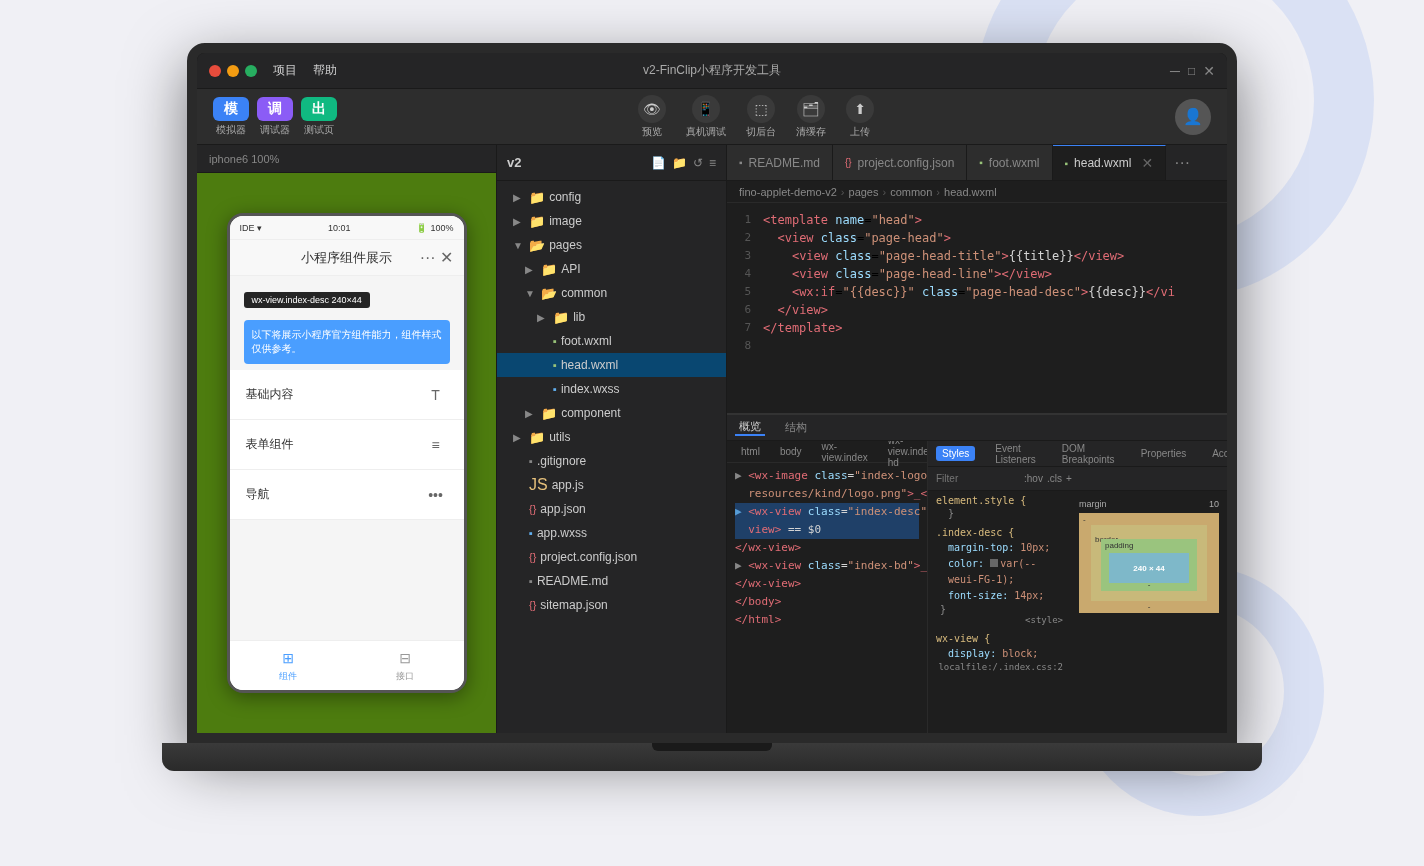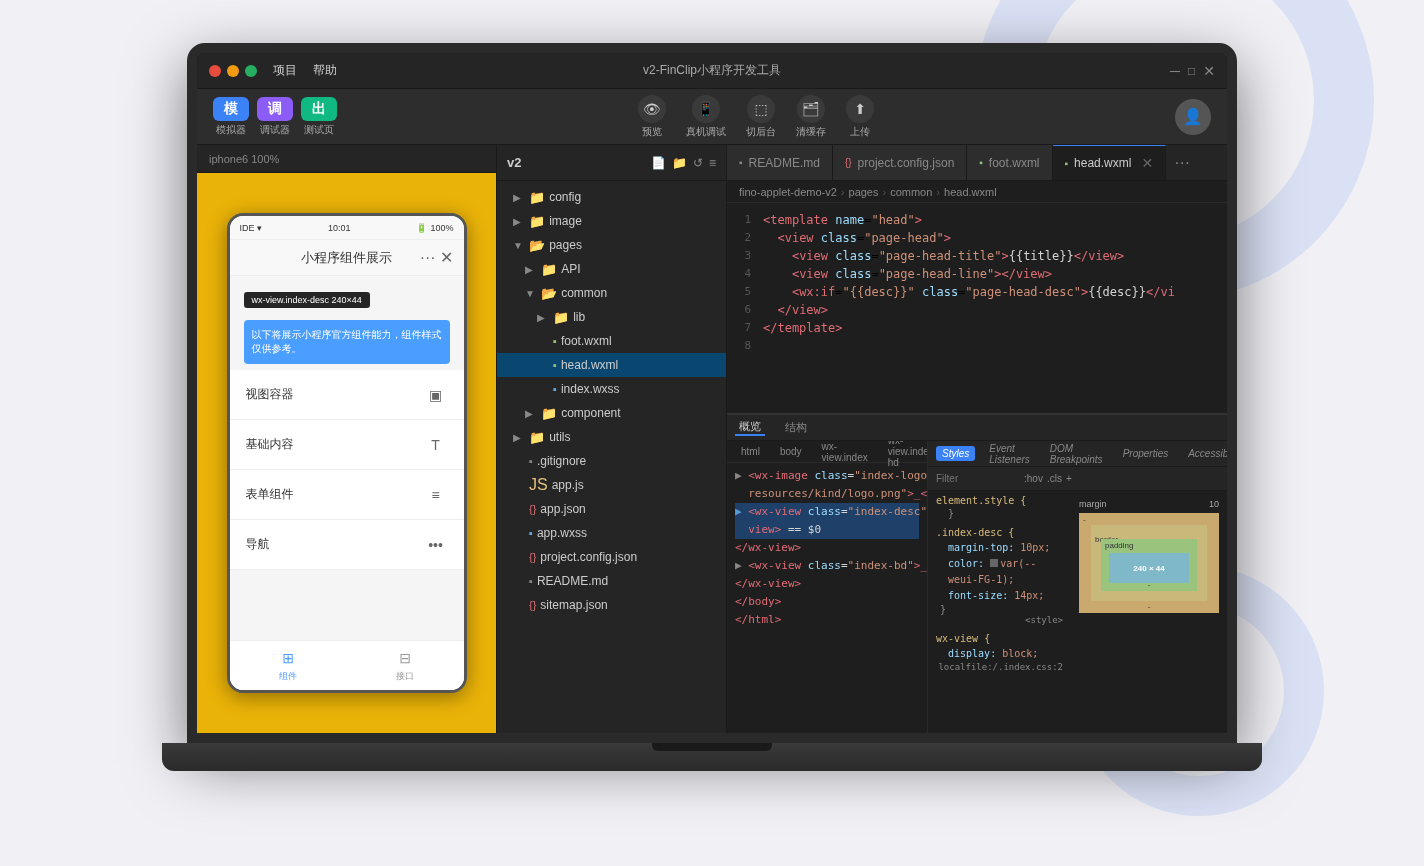--- a/index.html
+++ b/index.html
@@ -217,21 +217,21 @@
     
     .main-content {
       flex: 1;
       display: flex;
       overflow: hidden;
     }
 
     
     .simulator-panel {
       width: 300px;
-      background: #eab308;
+      background: #4d7c0f;
       display: flex;
       flex-direction: column;
       border-right: 1px solid #1a1a1a;
       flex-shrink: 0;
     }
     .sim-header {
       height: 28px;
       background: #252526;
       display: flex;
       align-items: center;
@@ -607,24 +607,23 @@
       border-left: 1px solid #2a2a2a;
       display: flex;
       flex-direction: column;
       flex-shrink: 0;
     }
     .styles-tabs {
       height: 26px;
       display: flex;
       align-items: center;
       padding: 0 8px;
-      gap: 8px;
+      gap: 14px;
       background: #252526;
       border-bottom: 1px solid #1a1a1a;
-      font-style: italic;
     }
     .styles-tab {
       font-size: 10px;
       color: #888;
       cursor: pointer;
       padding: 2px 6px;
     }
     .styles-tab.active {
       background: #3b82f6;
       color: white;
@@ -783,24 +782,20 @@
               <div class="phone-content">
                 <div style="position:relative;margin:8px 6px 2px 6px;">
                   <span class="phone-tooltip">wx-view.index-desc  240×44</span>
                 </div>
                 <div style="position:relative;margin:2px 6px 6px 6px;">
                   <div class="phone-highlight-box">
                     <div class="phone-highlight-text">以下将展示小程序官方组件能力，组件样式仅供参考。</div>
                   </div>
                 </div>
 
-                <div class="phone-menu-item">
-                  <span>视图容器</span>
-                  <span class="phone-menu-icon">▣</span>
-                </div>
                 <div class="phone-menu-item">
                   <span>基础内容</span>
                   <span class="phone-menu-icon">T</span>
                 </div>
                 <div class="phone-menu-item">
                   <span>表单组件</span>
                   <span class="phone-menu-icon">≡</span>
                 </div>
                 <div class="phone-menu-item">
                   <span>导航</span>

